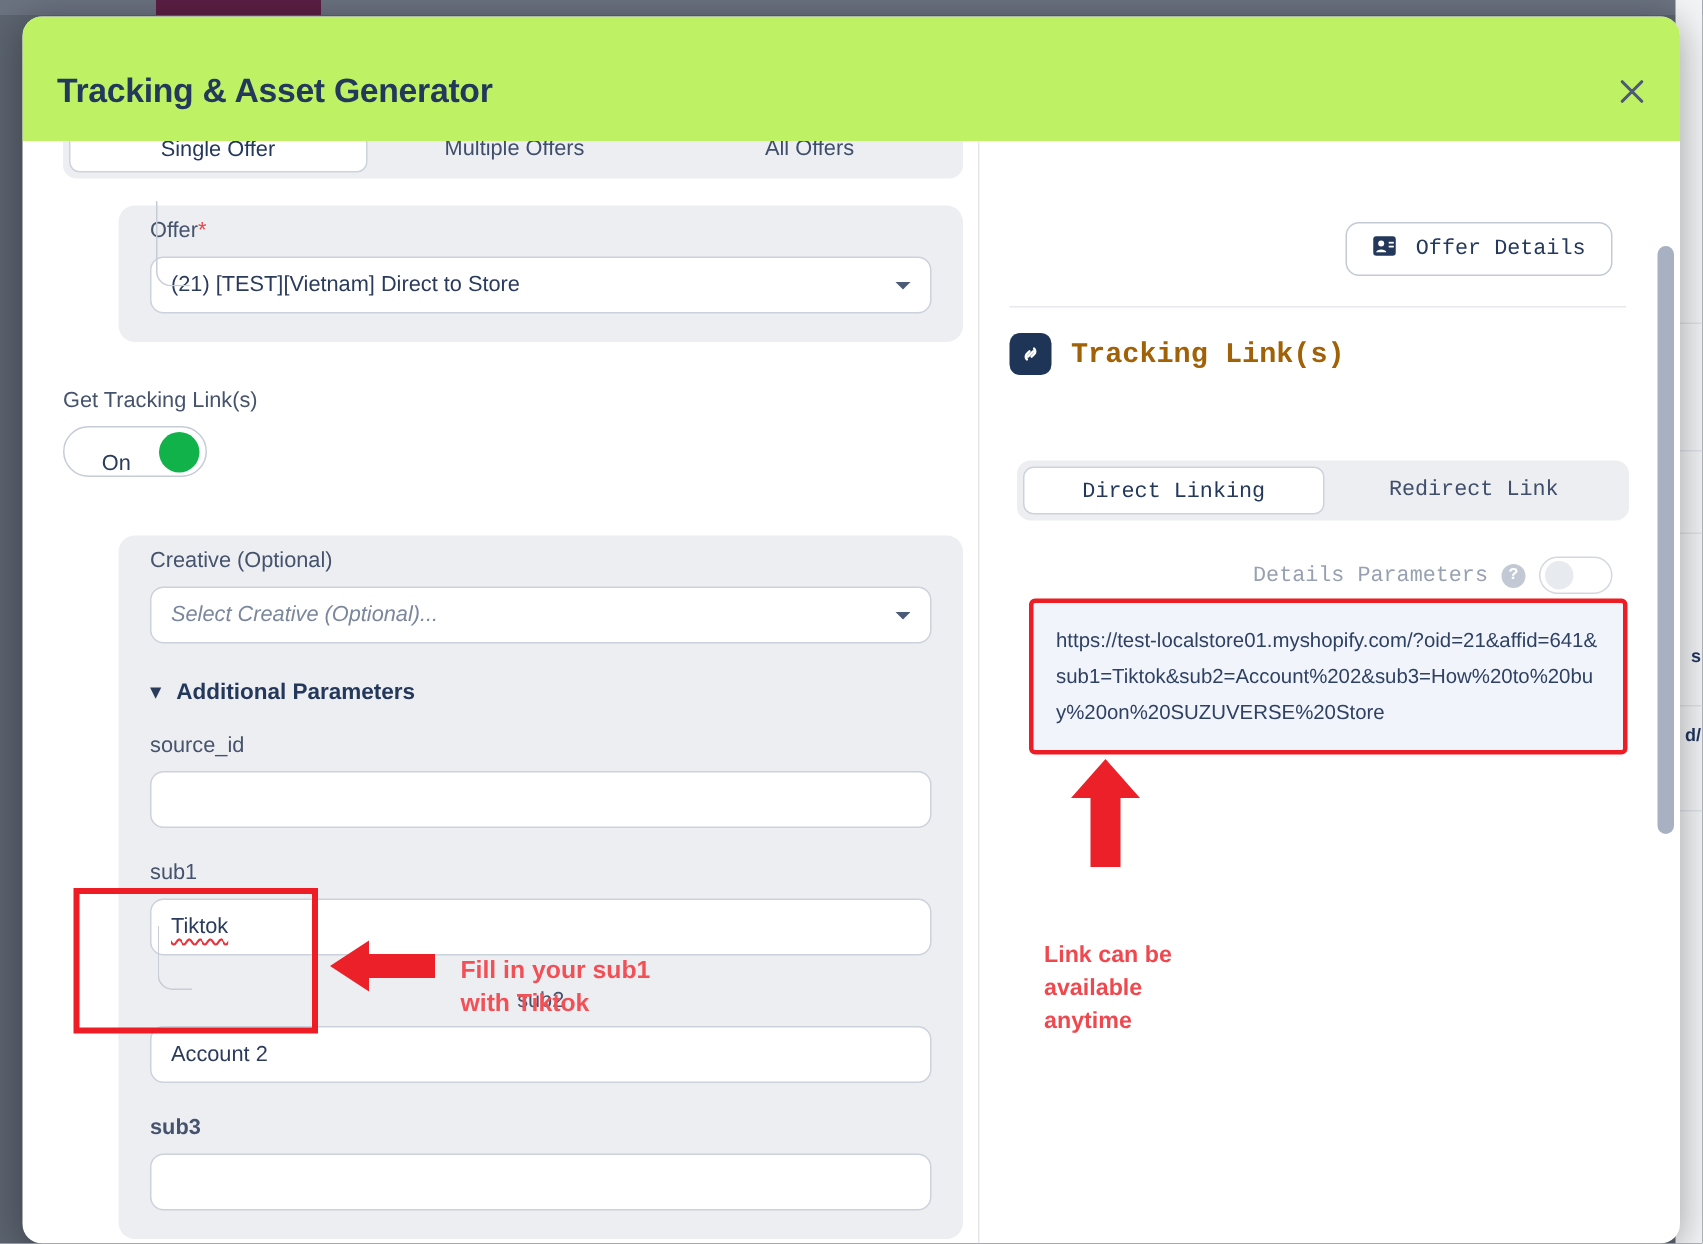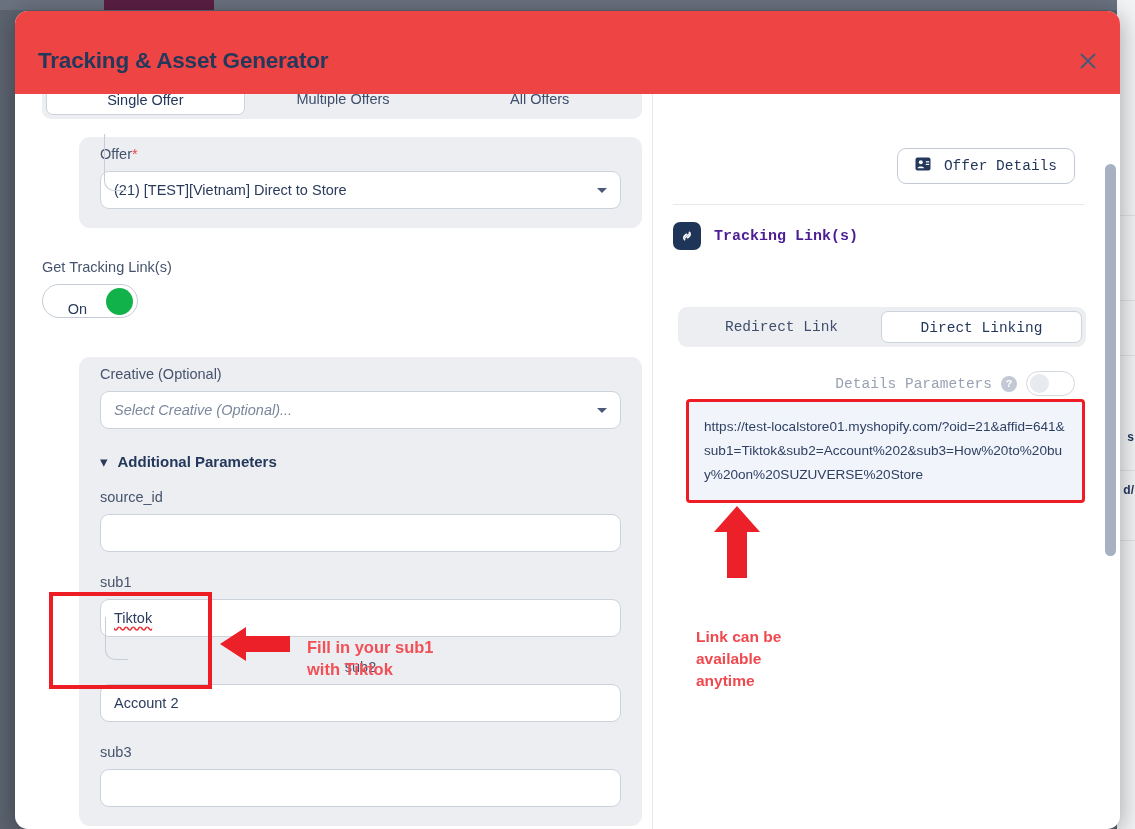--- a/index.html
+++ b/index.html
@@ -17,21 +17,21 @@
   .bg-row{position:absolute;right:0;width:18px;height:1px;background:#dfe3e8;}
   .bg-txt{position:absolute;right:1px;font-size:12px;color:#1f355e;font-weight:bold;font-family:"Liberation Sans",sans-serif;}
 
   
   #modal{
     position:absolute;left:15px;top:11px;width:1105px;height:818px;
     background:#ffffff;border-radius:13px;overflow:hidden;
     box-shadow:0 4px 26px rgba(0,0,0,.35);
   }
   #modal-header{
-    position:absolute;left:0;top:0;width:1105px;height:83px;background:#ef4444;z-index:6;
+    position:absolute;left:0;top:0;width:1105px;height:83px;background:#bef264;z-index:6;
   }
   #modal-title{
     position:absolute;left:23px;top:37px;
     font-size:22.5px;font-weight:bold;color:#24385c;letter-spacing:-.2px;
   }
   #close-btn{
     position:absolute;right:14px;top:32px;width:36px;height:36px;
     display:flex;align-items:center;justify-content:center;
     cursor:pointer;background:none;border:none;padding:0;
   }
@@ -116,21 +116,21 @@
     font-size:14.5px;color:#24385c;cursor:pointer;
   }
   #right-hr{position:absolute;left:40px;top:110px;width:411px;height:1px;background:#e6e8ec;}
   #tracking-head{
     position:absolute;left:40px;top:128px;display:flex;align-items:center;gap:13px;
   }
   #tracking-head .badge{
     width:28px;height:28px;border-radius:7px;background:#1f3558;
     display:flex;align-items:center;justify-content:center;
   }
-  #tracking-head .t-title{font-size:15px;font-weight:bold;color:#4c1d95;}
+  #tracking-head .t-title{font-size:19px;font-weight:bold;color:#a16207;}
 
   #link-tabs{
     position:absolute;left:45px;top:213px;width:408px;height:40px;
     background:#eceef1;border-radius:9px;display:flex;align-items:center;padding:4px;box-sizing:border-box;
   }
   #link-tabs .seg-item{font-size:14.5px;}
 
   #encrypt-row{
     position:absolute;right:25px;top:277px;display:flex;align-items:center;gap:9px;
   }
@@ -262,21 +262,21 @@
             </div>
           </div>
 
           <div class="input-row" style="margin-top:22px;text-align:center;">
             <div class="field-label">sub2</div>
             <div class="text-input">
               <span>Account 2</span>
             </div>
           </div>
 
-          <div class="input-row" style="margin-top:22px;">
+          <div class="input-row" style="margin-top:22px;font-weight:bold;">
             <div class="field-label">sub3</div>
             <div class="text-input">
               <span></span>
             </div>
           </div>
         </div>
 
       </div>
     </div>
 
@@ -302,22 +302,22 @@
           <svg width="18" height="18" viewBox="0 0 18 18" aria-hidden="true">
             <path d="M7.2 10.8 L10.8 7.2" stroke="#fff" stroke-width="1.6" stroke-linecap="round"></path>
             <path d="M6.6 12.6 A2.6 2.6 0 0 1 6.6 8.9 L8.3 7.2" stroke="#fff" stroke-width="1.6" fill="none" stroke-linecap="round"></path>
             <path d="M11.4 5.4 A2.6 2.6 0 0 1 11.4 9.1 L9.7 10.8" stroke="#fff" stroke-width="1.6" fill="none" stroke-linecap="round"></path>
           </svg>
         </span>
         <span class="t-title">Tracking Link(s)</span>
       </div>
 
       <div id="link-tabs">
+        <div class="seg-item active">Direct Linking</div>
         <div class="seg-item">Redirect Link</div>
-        <div class="seg-item active">Direct Linking</div>
       </div>
 
       <div id="encrypt-row">
         <span class="e-lbl">Details Parameters</span>
         <span class="q">?</span>
         <span class="sw">
           <span class="sk"></span>
         </span>
       </div>
 

